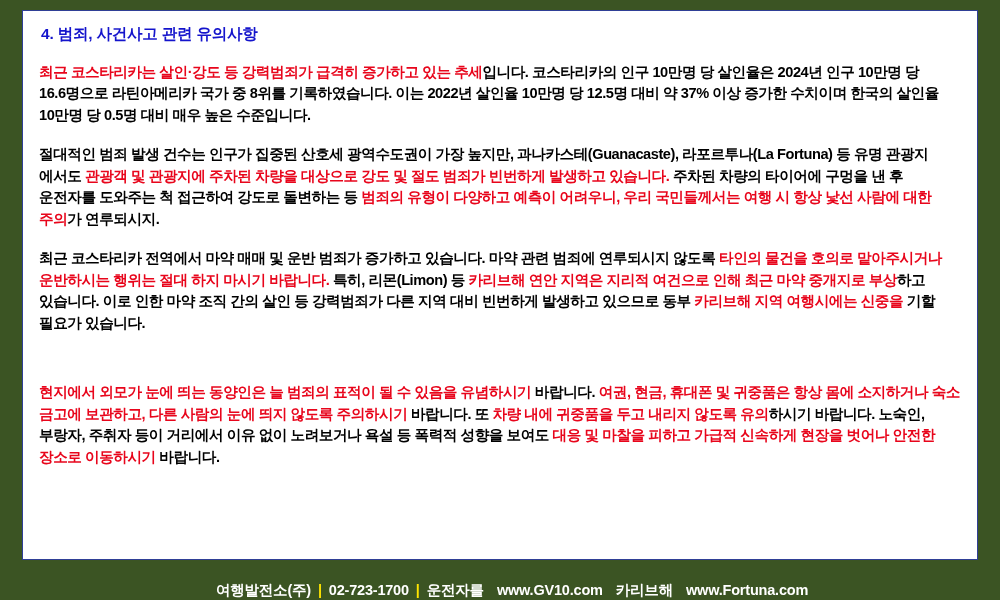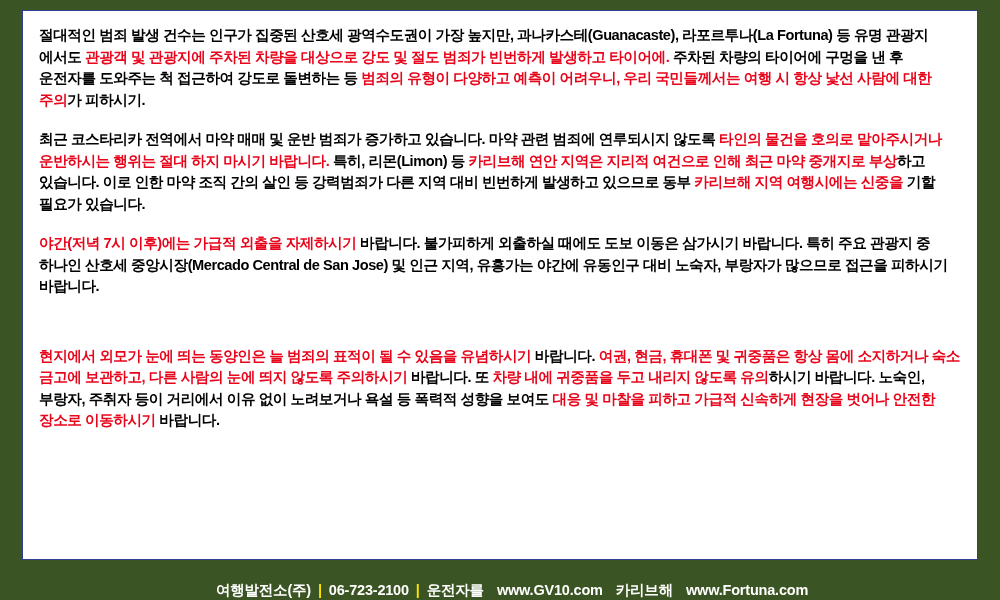--- a/index.html
+++ b/index.html
@@ -95,35 +95,36 @@
   .footer-inner .gap-m { display: inline-block; width: 13px; }
   .footer-item { color: #ffffff; }
 </style>
 </head>
 <body>
 
 <div id="page">
 
   <div class="content-card">
 
+    <div class="doc-title">4. 범죄, 사건사고 관련 유의사항</div>
 
     <div class="body-text">
-      <p class="para"><span class="k">절대적인 범죄 발생 건수는 인구가 집중된 산호세 광역수도권이 가장 높지만, 과나카스테(Guanacaste), 라포르투나(La Fortuna) 등 유명 관광지 에서도 </span><span class="r">관광객 및 관광지에 주차된 차량을 대상으로 강도 및 절도 범죄가 빈번하게 발생하고 타이어에.</span><span class="k"> 주차된 차량의 타이어에 구멍을 낸 후 운전자를 도와주는 척 접근하여 강도로 돌변하는 등 </span><span class="r">범죄의 유형이 다양하고 예측이 어려우니, 우리 국민들께서는 여행 시 항상 낯선 사람에 대한 주의</span><span class="k">가 피하시기.</span></p>
+      <p class="para"><span class="r">최근 코스타리카는 살인·강도 등 강력범죄가 급격히 증가하고 있는 추세</span><span class="k">입니다. 코스타리카의 인구 10만명 당 살인율은 2024년 인구 10만명 당 16.6명으로 라틴아메리카 국가 중 8위를 기록하였습니다. 이는 2022년 살인율 10만명 당 12.5명 대비 약 37% 이상 증가한 수치이며 한국의 살인율 10만명 당 0.5명 대비 매우 높은 수준입니다.</span></p>
+      <p class="para"><span class="k">절대적인 범죄 발생 건수는 인구가 집중된 산호세 광역수도권이 가장 높지만, 과나카스테(Guanacaste), 라포르투나(La Fortuna) 등 유명 관광지 에서도 </span><span class="r">관광객 및 관광지에 주차된 차량을 대상으로 강도 및 절도 범죄가 빈번하게 발생하고 있습니다.</span><span class="k"> 주차된 차량의 타이어에 구멍을 낸 후 운전자를 도와주는 척 접근하여 강도로 돌변하는 등 </span><span class="r">범죄의 유형이 다양하고 예측이 어려우니, 우리 국민들께서는 여행 시 항상 낯선 사람에 대한 주의</span><span class="k">가 연루되시지.</span></p>
       <p class="para"><span class="k">최근 코스타리카 전역에서 마약 매매 및 운반 범죄가 증가하고 있습니다. 마약 관련 범죄에 연루되시지 않도록 </span><span class="r">타인의 물건을 호의로 맡아주시거나 운반하시는 행위는 절대 하지 마시기 바랍니다.</span><span class="k"> 특히, 리몬(Limon) 등 </span><span class="r">카리브해 연안 지역은 지리적 여건으로 인해 최근 마약 중개지로 부상</span><span class="k">하고 있습니다. 이로 인한 마약 조직 간의 살인 등 강력범죄가 다른 지역 대비 빈번하게 발생하고 있으므로 동부 </span><span class="r">카리브해 지역 여행시에는 신중을</span><span class="k"> 기할 필요가 있습니다.</span></p>
-      <p class="para"><span class="r">야간(저녁 7시 이후)에는 가급적 외출을 자제하시기</span><span class="k"> 바랍니다. 불가피하게 외출하실 때에도 도보 이동은 삼가시기 바랍니다. 특히 주요 관광지 중 하나인 산호세 중앙시장(Mercado Central de San Jose) 및 인근 지역, 유흥가는 야간에 유동인구 대비 노숙자, 부랑자가 많으므로 접근을 피하시기 바랍니다.</span></p>
       <p class="para"><span class="r">현지에서 외모가 눈에 띄는 동양인은 늘 범죄의 표적이 될 수 있음을 유념하시기</span><span class="k"> 바랍니다. </span><span class="r">여권, 현금, 휴대폰 및 귀중품은 항상 몸에 소지하거나 숙소 금고에 보관하고, 다른 사람의 눈에 띄지 않도록 주의하시기</span><span class="k"> 바랍니다. 또 </span><span class="r">차량 내에 귀중품을 두고 내리지 않도록 유의</span><span class="k">하시기 바랍니다. 노숙인, 부랑자, 주취자 등이 거리에서 이유 없이 노려보거나 욕설 등 폭력적 성향을 보여도 </span><span class="r">대응 및 마찰을 피하고 가급적 신속하게 현장을 벗어나 안전한 장소로 이동하시기</span><span class="k"> 바랍니다.</span></p>
     </div>
 
   </div>
 
   <div class="footer">
     <div class="footer-inner">
       <span class="footer-item">여행발전소(주)</span>
       <span class="sep">|</span>
-      <span class="footer-item">06-723-2100</span>
+      <span class="footer-item">02-723-1700</span>
       <span class="sep">|</span>
       <span class="footer-item">운전자를</span>
       <span class="gap-m"></span>
       <span class="footer-item">www.GV10.com</span>
       <span class="gap-m"></span>
       <span class="footer-item">카리브해</span>
       <span class="gap-m"></span>
       <span class="footer-item">www.Fortuna.com</span>
     </div>
   </div>

